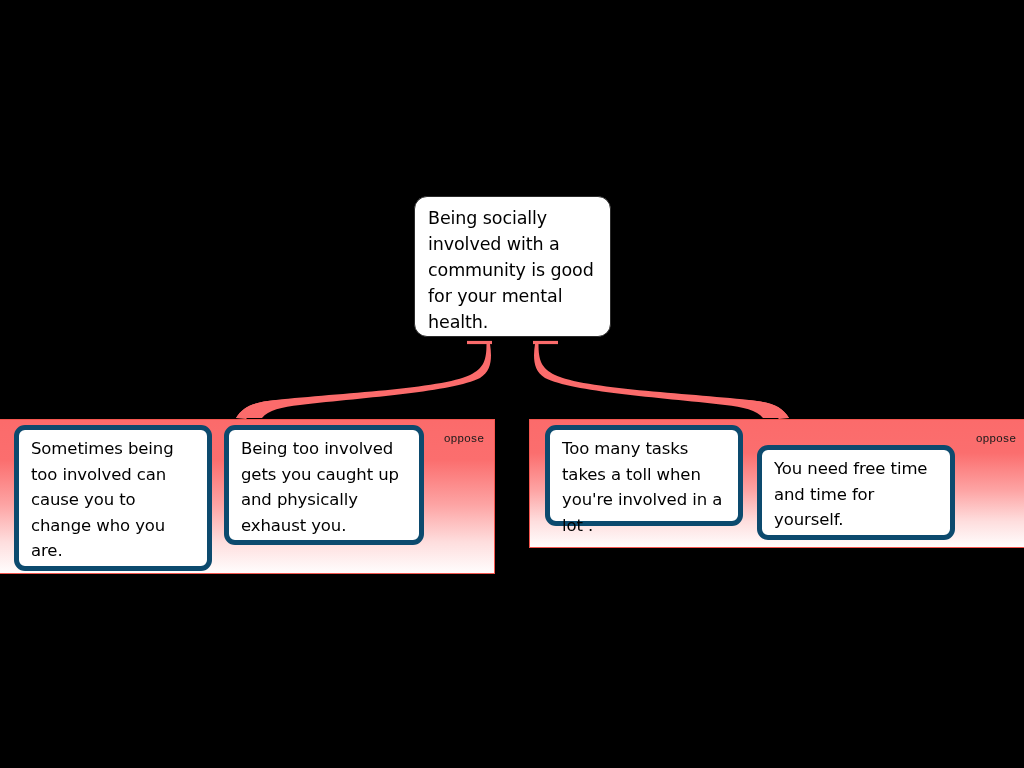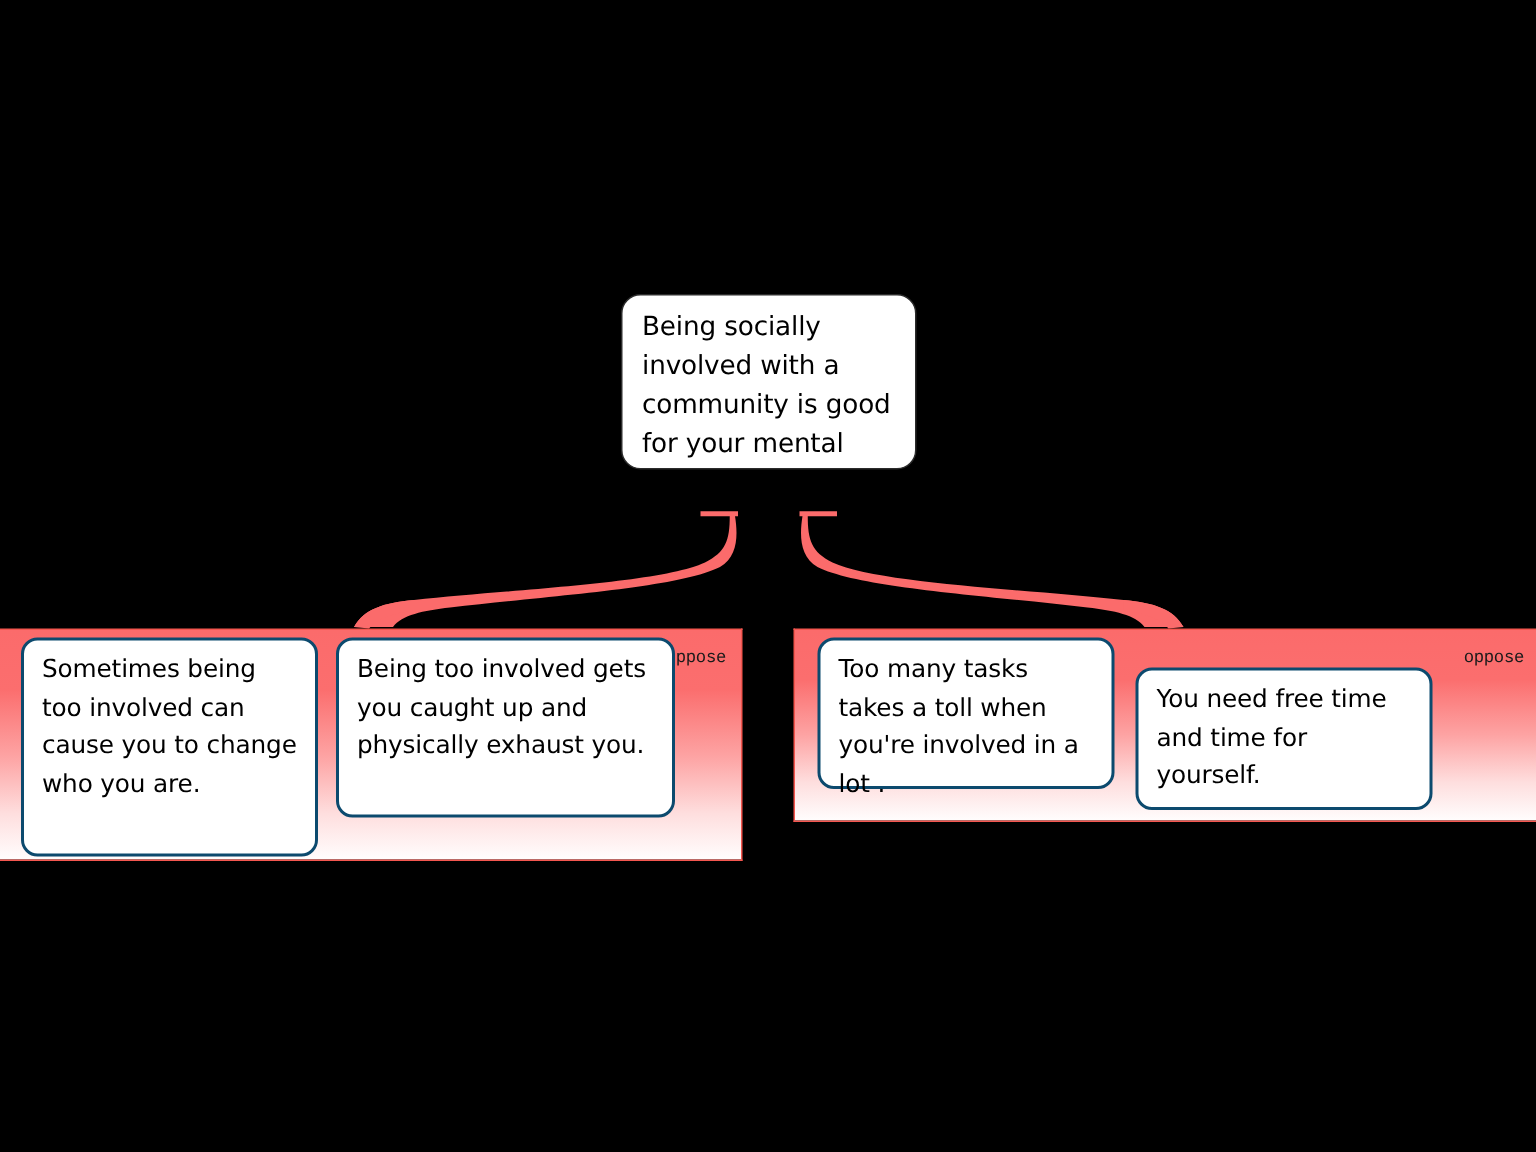--- a/index.html
+++ b/index.html
@@ -64,21 +64,21 @@
     color: #1a1a1a;
     letter-spacing: -0.2px;
     white-space: nowrap;
     font-family: Liberation Mono, monospace;
   }
 
   
   .premise-box {
     position: absolute;
     background: #ffffff;
-    border: 2px solid #0c4a6e;
+    border: 5px solid #0c4a6e;
     border-radius: 11px;
     box-sizing: border-box;
     color: #000000;
     font-size: 16.5px;
     line-height: 25.5px;
     padding: 6px 11px 6px 12px;
     letter-spacing: -0.1px;
   }
 </style>
 </head>
@@ -110,29 +110,29 @@
              C770,402 782,406 789,418
              L763,418
              C757,410 743,407 725,405
              C657,397 573,392 545,378
              C533,371 533,357 535,344 Z" fill="#fb6b6b"></path>
 
     <path d="M789,418 C782,406 770,402 749,400 L749,407
              C763,409 773,412 779,419 Z" fill="#fb6b6b"></path>
   </svg>
 
-  <div class="claim-box" style="left:414px; top:196px; width:197px; height:117px;">Being socially involved with a community is good for your mental health.</div>
+  <div class="claim-box" style="left:414px; top:196px; width:197px; height:141px;">Being socially involved with a community is good for your mental health.</div>
 
   <div class="group-panel left-panel" style="left:-2px; top:419px; width:497px; height:155px;">
     <span class="group-label" style="right:10px; top:12px;">oppose</span>
   </div>
 
   <div class="premise-box" style="left:14px; top:425px; width:198px; height:146px;">Sometimes being too involved can cause you to change who you are.</div>
 
-  <div class="premise-box" style="left:224px; top:425px; width:226px; height:120px;">Being too involved gets you caught up and physically exhaust you.</div>
+  <div class="premise-box" style="left:224px; top:425px; width:200px; height:120px;">Being too involved gets you caught up and physically exhaust you.</div>
 
   <div class="group-panel right-panel" style="left:529px; top:419px; width:497px; height:129px;">
     <span class="group-label" style="right:10px; top:12px;">oppose</span>
   </div>
 
   <div class="premise-box" style="left:545px; top:425px; width:198px; height:101px;">Too many tasks takes a toll when you're involved in a lot .</div>
 
   <div class="premise-box" style="left:757px; top:425px; width:198px; height:95px;margin-top:20px;">You need free time and time for yourself.</div>
 
 </div>

